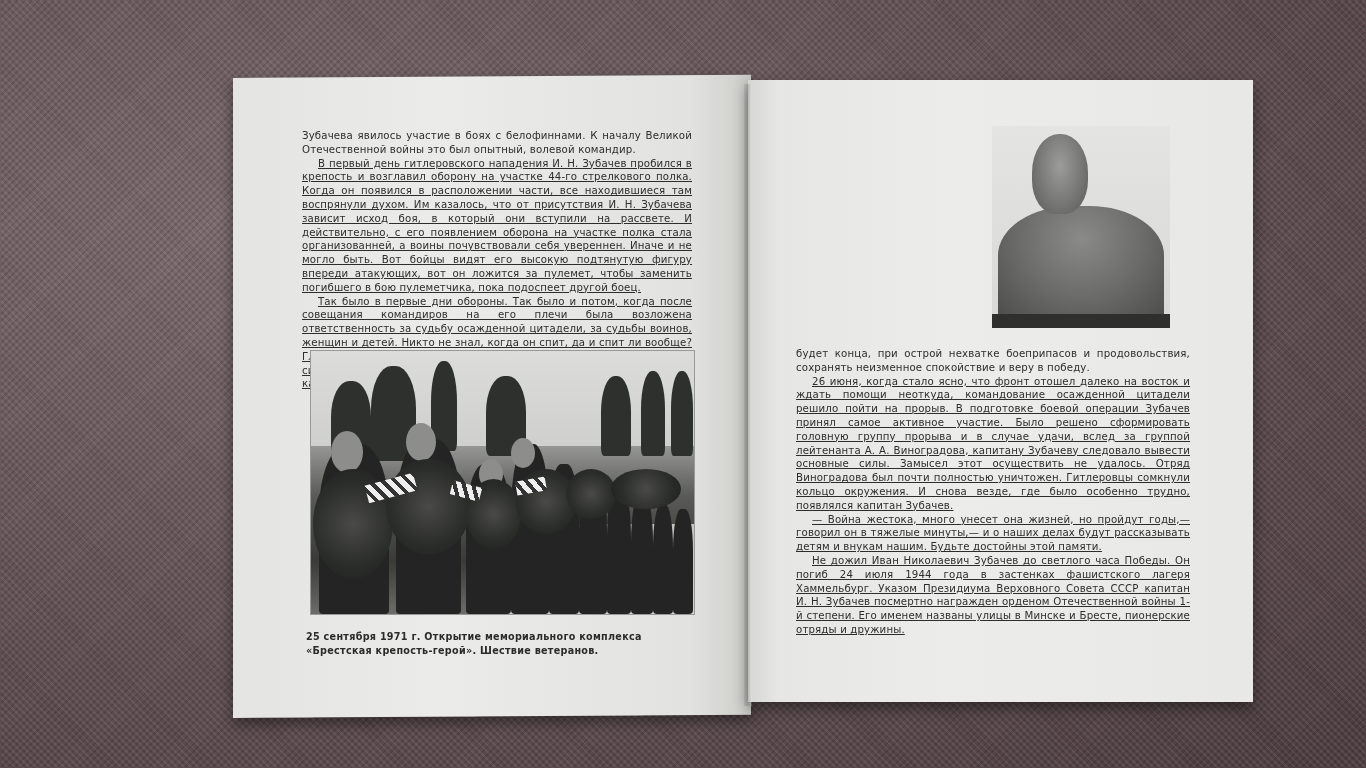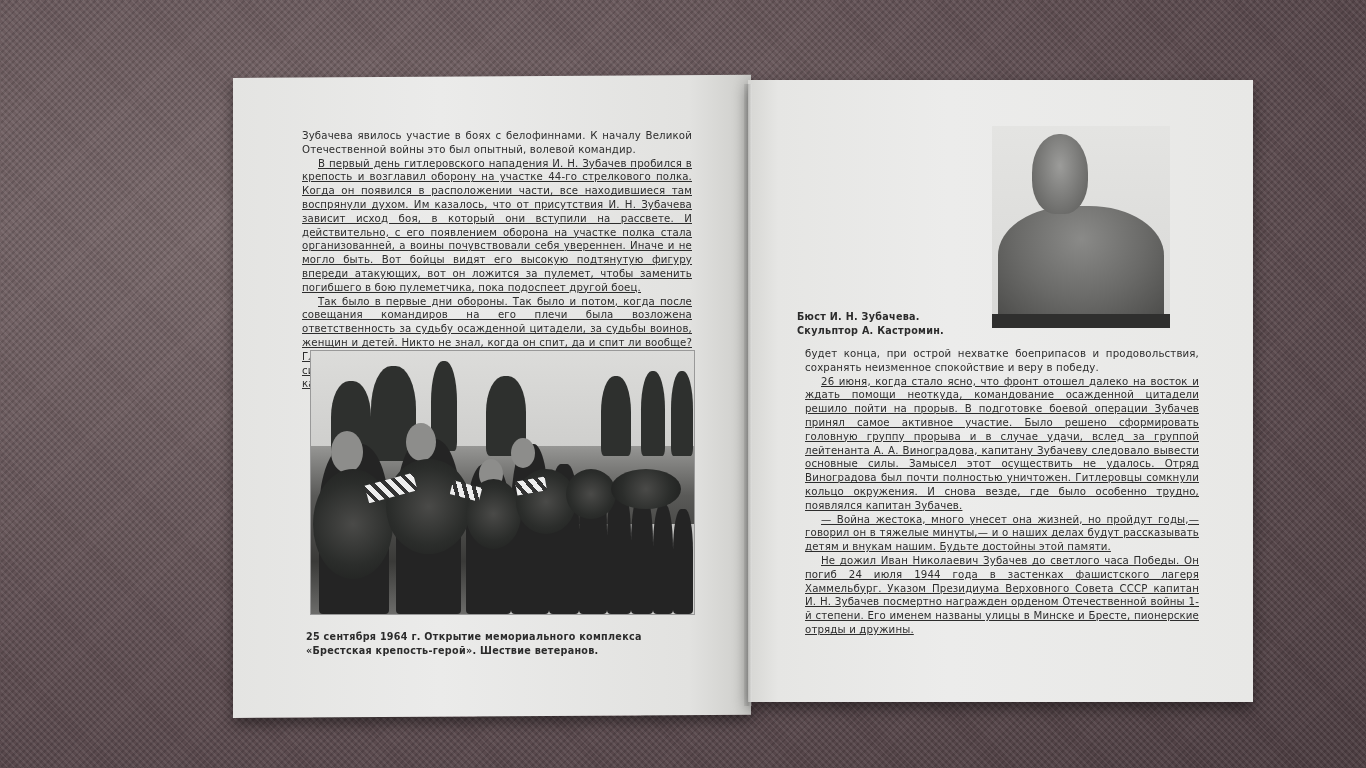--- a/index.html
+++ b/index.html
@@ -33,21 +33,21 @@
   }
   .text {
     position:absolute; color:#2d2d2d;
     font-family: "DejaVu Sans", sans-serif;
     font-size:10.2px; line-height:13.8px;
     letter-spacing:0.15px;
   }
   .text p { margin:0; text-align:justify; }
   .text p.indent { text-indent:16px;text-decoration:underline; }
   .left-text { left:302px; top:129px; width:390px; }
-  .right-text { left:796px; top:347px; width:394px;margin-left:9px; }
+  .right-text { left:796px; top:347px; width:394px; }
   .caption {
     position:absolute; color:#2b2b2b;
     font-size:9.6px; line-height:14px; font-weight:bold; letter-spacing:0.3px;
   }
   .caption-left { left:306px; top:630px; width:390px; }
   .caption-right { left:797px; top:310px; width:190px; }
   .photo {
     position:absolute; overflow:hidden;
     border:1px solid #999;
   }
@@ -111,32 +111,28 @@
     <div class="wreath" style="left:75px;top:108px;width:85px;height:95px;"></div>
     <div class="wreath" style="left:155px;top:128px;width:55px;height:70px;"></div>
     <div class="wreath" style="left:205px;top:118px;width:60px;height:65px;"></div>
     <div class="wreath" style="left:255px;top:118px;width:50px;height:50px;"></div>
     <div class="wreath" style="left:300px;top:118px;width:70px;height:40px;"></div>
     <div class="ribbon" style="left:55px;top:128px;width:50px;height:18px;transform:rotate(-15deg);"></div>
     <div class="ribbon" style="left:140px;top:133px;width:30px;height:14px;transform:rotate(15deg);"></div>
     <div class="ribbon" style="left:205px;top:128px;width:30px;height:14px;transform:rotate(-10deg);"></div>
   </div>
 
-  <div class="caption caption-left">25 сентября 1964 г. Открытие мемориального комплекса «Брестская крепость-герой». Шествие ветеранов.</div>
+  <div class="caption caption-left">25 сентября 1971 г. Открытие мемориального комплекса «Брестская крепость-герой». Шествие ветеранов.</div>
 
   <div class="photo photo-bust">
     <div class="bust-body"></div>
     <div class="bust-head"></div>
     <div class="bust-base"></div>
   </div>
 
-  <div class="caption caption-right">
-    <div>Бюст И. Н. Зубачева.</div>
-    <div>Скульптор А. Кастромин.</div>
-  </div>
 
   <div class="text right-text">
     <p>будет конца, при острой нехватке боеприпасов и продовольствия, сохранять неизменное спокойствие и веру в победу.</p>
     <p class="indent">26 июня, когда стало ясно, что фронт отошел далеко на восток и ждать помощи неоткуда, командование осажденной цитадели решило пойти на прорыв. В подготовке боевой операции Зубачев принял самое активное участие. Было решено сформировать головную группу прорыва и в случае удачи, вслед за группой лейтенанта А. А. Виноградова, капитану Зубачеву следовало вывести основные силы. Замысел этот осуществить не удалось. Отряд Виноградова был почти полностью уничтожен. Гитлеровцы сомкнули кольцо окружения. И снова везде, где было особенно трудно, появлялся капитан Зубачев.</p>
     <p class="indent">— Война жестока, много унесет она жизней, но пройдут годы,— говорил он в тяжелые минуты,— и о наших делах будут рассказывать детям и внукам нашим. Будьте достойны этой памяти.</p>
     <p class="indent">Не дожил Иван Николаевич Зубачев до светлого часа Победы. Он погиб 24 июля 1944 года в застенках фашистского лагеря Хаммельбург. Указом Президиума Верховного Совета СССР капитан И. Н. Зубачев посмертно награжден орденом Отечественной войны 1-й степени. Его именем названы улицы в Минске и Бресте, пионерские отряды и дружины.</p>
   </div>
 </div>
 
 </body></html>

